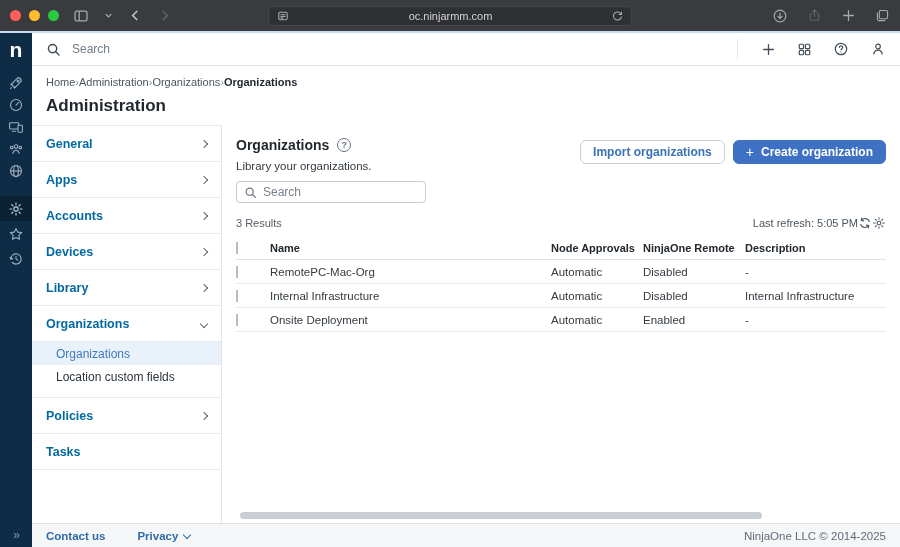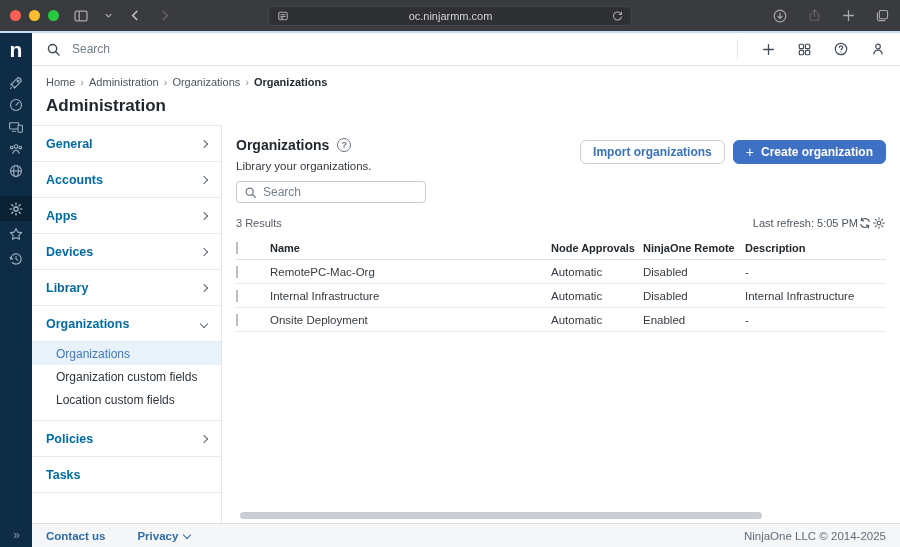--- a/index.html
+++ b/index.html
@@ -35,21 +35,21 @@
   
   .topbar { height:33px; border-bottom:1px solid #e3e6e9; display:flex; align-items:center; padding:0 14px; flex-shrink:0; }
   .topbar .search-wrap { display:flex; align-items:center; gap:11px; color:#3c4650; }
   .topbar input { border:none; outline:none; font-size:12px; width:300px; color:#333; background:transparent; font-family:inherit; }
   .topbar input::placeholder { color:#707c87; }
   .topbar-right { margin-left:auto; display:flex; align-items:center; gap:21px; color:#434d57; }
   .topbar-divider { width:1px; height:20px; background:#e3e6e9; margin-right:2px; }
 
   
   .pageheader { padding:10px 14px 0 14px; height:59px; flex-shrink:0; }
-  .breadcrumb { font-size:11px; color:#4c565f; display:flex; gap:5px; }
+  .breadcrumb { font-size:11px; color:#4c565f; display:flex; }
   .breadcrumb .sep { color:#8a939c; }
   .breadcrumb .crumb.current { color:#1f262d; font-weight:700; }
   .page-title { margin-top:8px; font-size:17px; font-weight:700; color:#1f262d; }
 
   
   .content { flex:1; display:flex; min-height:0; }
   .sidenav { width:190px; border-right:1px solid #e3e6e9; flex-shrink:0; }
   .nav-item { height:36px; display:flex; align-items:center; justify-content:space-between; padding:0 14px; border-top:1px solid #e7eaec; font-size:12.5px; font-weight:600; color:#0369a1; cursor:pointer; }
   .chev { width:6px; height:6px; border-right:1.4px solid #5a646d; border-bottom:1.4px solid #5a646d; display:inline-block; }
   .chev.r { transform:rotate(-45deg); }
@@ -294,42 +294,41 @@
       </div>
 
       <div class="content">
 
         <div class="sidenav">
           <div class="nav-item">
             <span>General</span>
             <span class="chev r"></span>
           </div>
           <div class="nav-item">
+            <span>Apps</span>
+            <span class="chev r"></span>
+          </div>
+          <div class="nav-item">
             <span>Accounts</span>
-            <span class="chev r"></span>
-          </div>
-          <div class="nav-item">
-            <span>Apps</span>
             <span class="chev r"></span>
           </div>
           <div class="nav-item">
             <span>Devices</span>
             <span class="chev r"></span>
           </div>
           <div class="nav-item">
             <span>Library</span>
             <span class="chev r"></span>
           </div>
           <div class="nav-item">
             <span>Organizations</span>
             <span class="chev d"></span>
           </div>
           <div class="sub-list">
             <div class="sub-item active">Organizations</div>
-            <div class="sub-item">Organization custom fields</div>
             <div class="sub-item">Location custom fields</div>
           </div>
           <div class="nav-item">
             <span>Policies</span>
             <span class="chev r"></span>
           </div>
           <div class="nav-item">
             <span>Tasks</span>
           </div>
           <div class="nav-end"></div>

